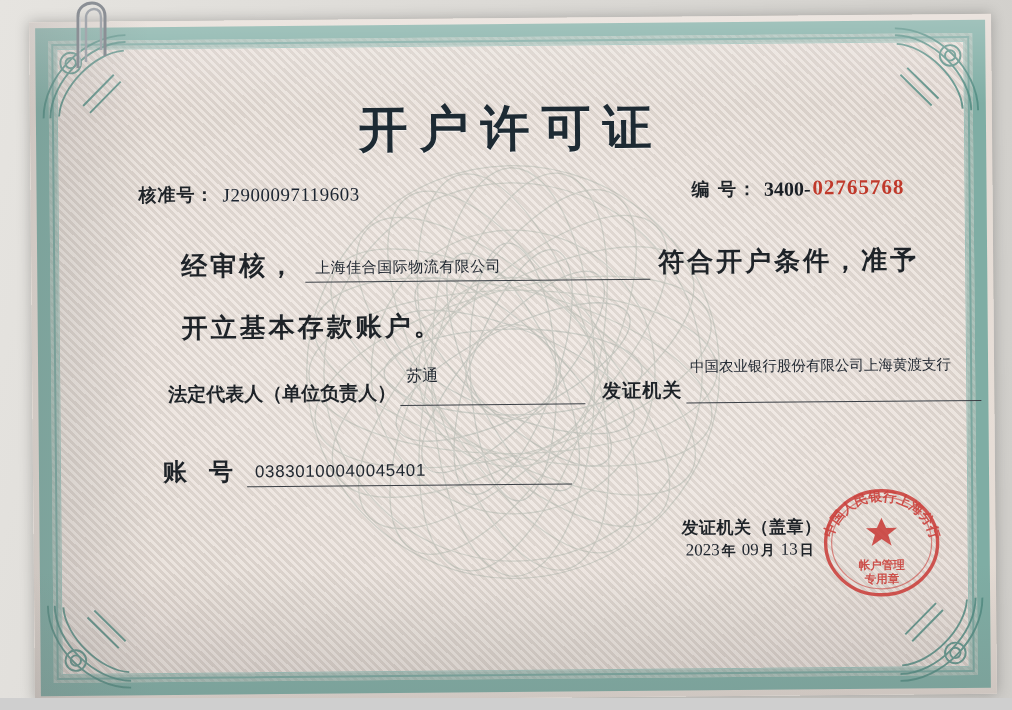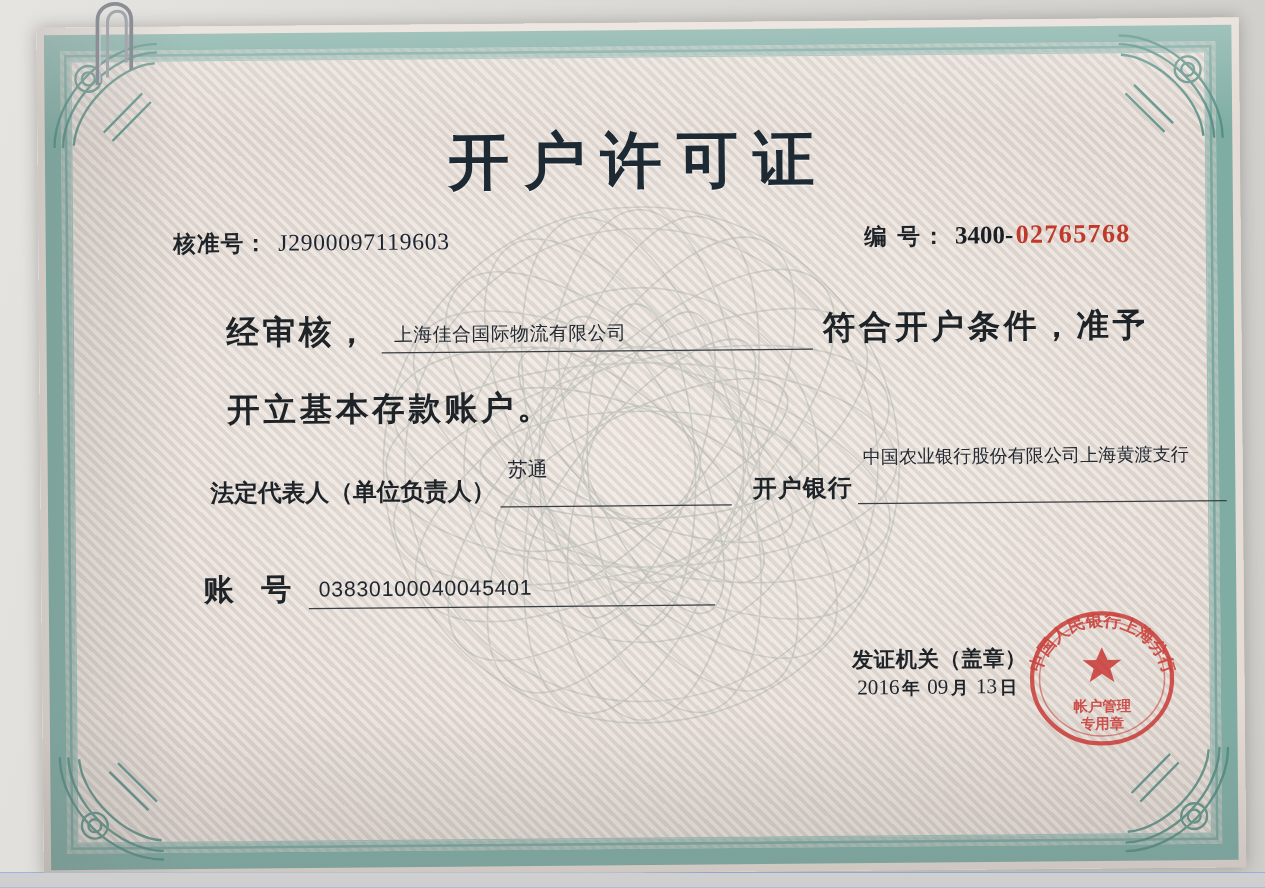--- a/index.html
+++ b/index.html
@@ -11,21 +11,21 @@
     width: 1012px;
     height: 710px;
     overflow: hidden;
     font-family: "Liberation Serif", serif;
   }
 
   #page {
     position: relative;
     width: 1012px;
     height: 698px;
-    background: #3b82f6;
+    background: #15803d;
     overflow: hidden;
   }
 
   
   .paper {
     position: absolute;
     inset: 0;
     background:
       linear-gradient(105deg, #e6e4e0 0%, #dcdad6 40%, #cfcdc9 100%);
   }
@@ -427,37 +427,37 @@
       </div>
 
       <div class="row legal-row">
         <span class="lbl">法定代表人（单位负责人）</span>
         <span class="fill-mid">
           <span class="hand">苏通</span>
         </span>
       </div>
 
       <div class="row bank-row">
-        <span class="lbl">开户银行</span>
+        <span class="lbl">发证机关</span>
         <span class="fill-bank">
           <span class="hand">中国农业银行股份有限公司上海黄渡支行</span>
         </span>
       </div>
 
       <div class="row acct-row">
         <span class="lbl">账 号</span>
         <span class="fill-acct">
           <span class="hand">03830100040045401</span>
         </span>
       </div>
 
       <div class="issuer">发证机关（盖章）</div>
 
       <div class="date-row">
-        <span class="num">2016</span>
+        <span class="num">2023</span>
         <span class="unit">年</span>
         <span class="num">09</span>
         <span class="unit">月</span>
         <span class="num">13</span>
         <span class="unit">日</span>
       </div>
 
       <div class="seal">
         <svg viewBox="0 0 140 124" width="140" height="124" aria-hidden="true">
           <defs>

